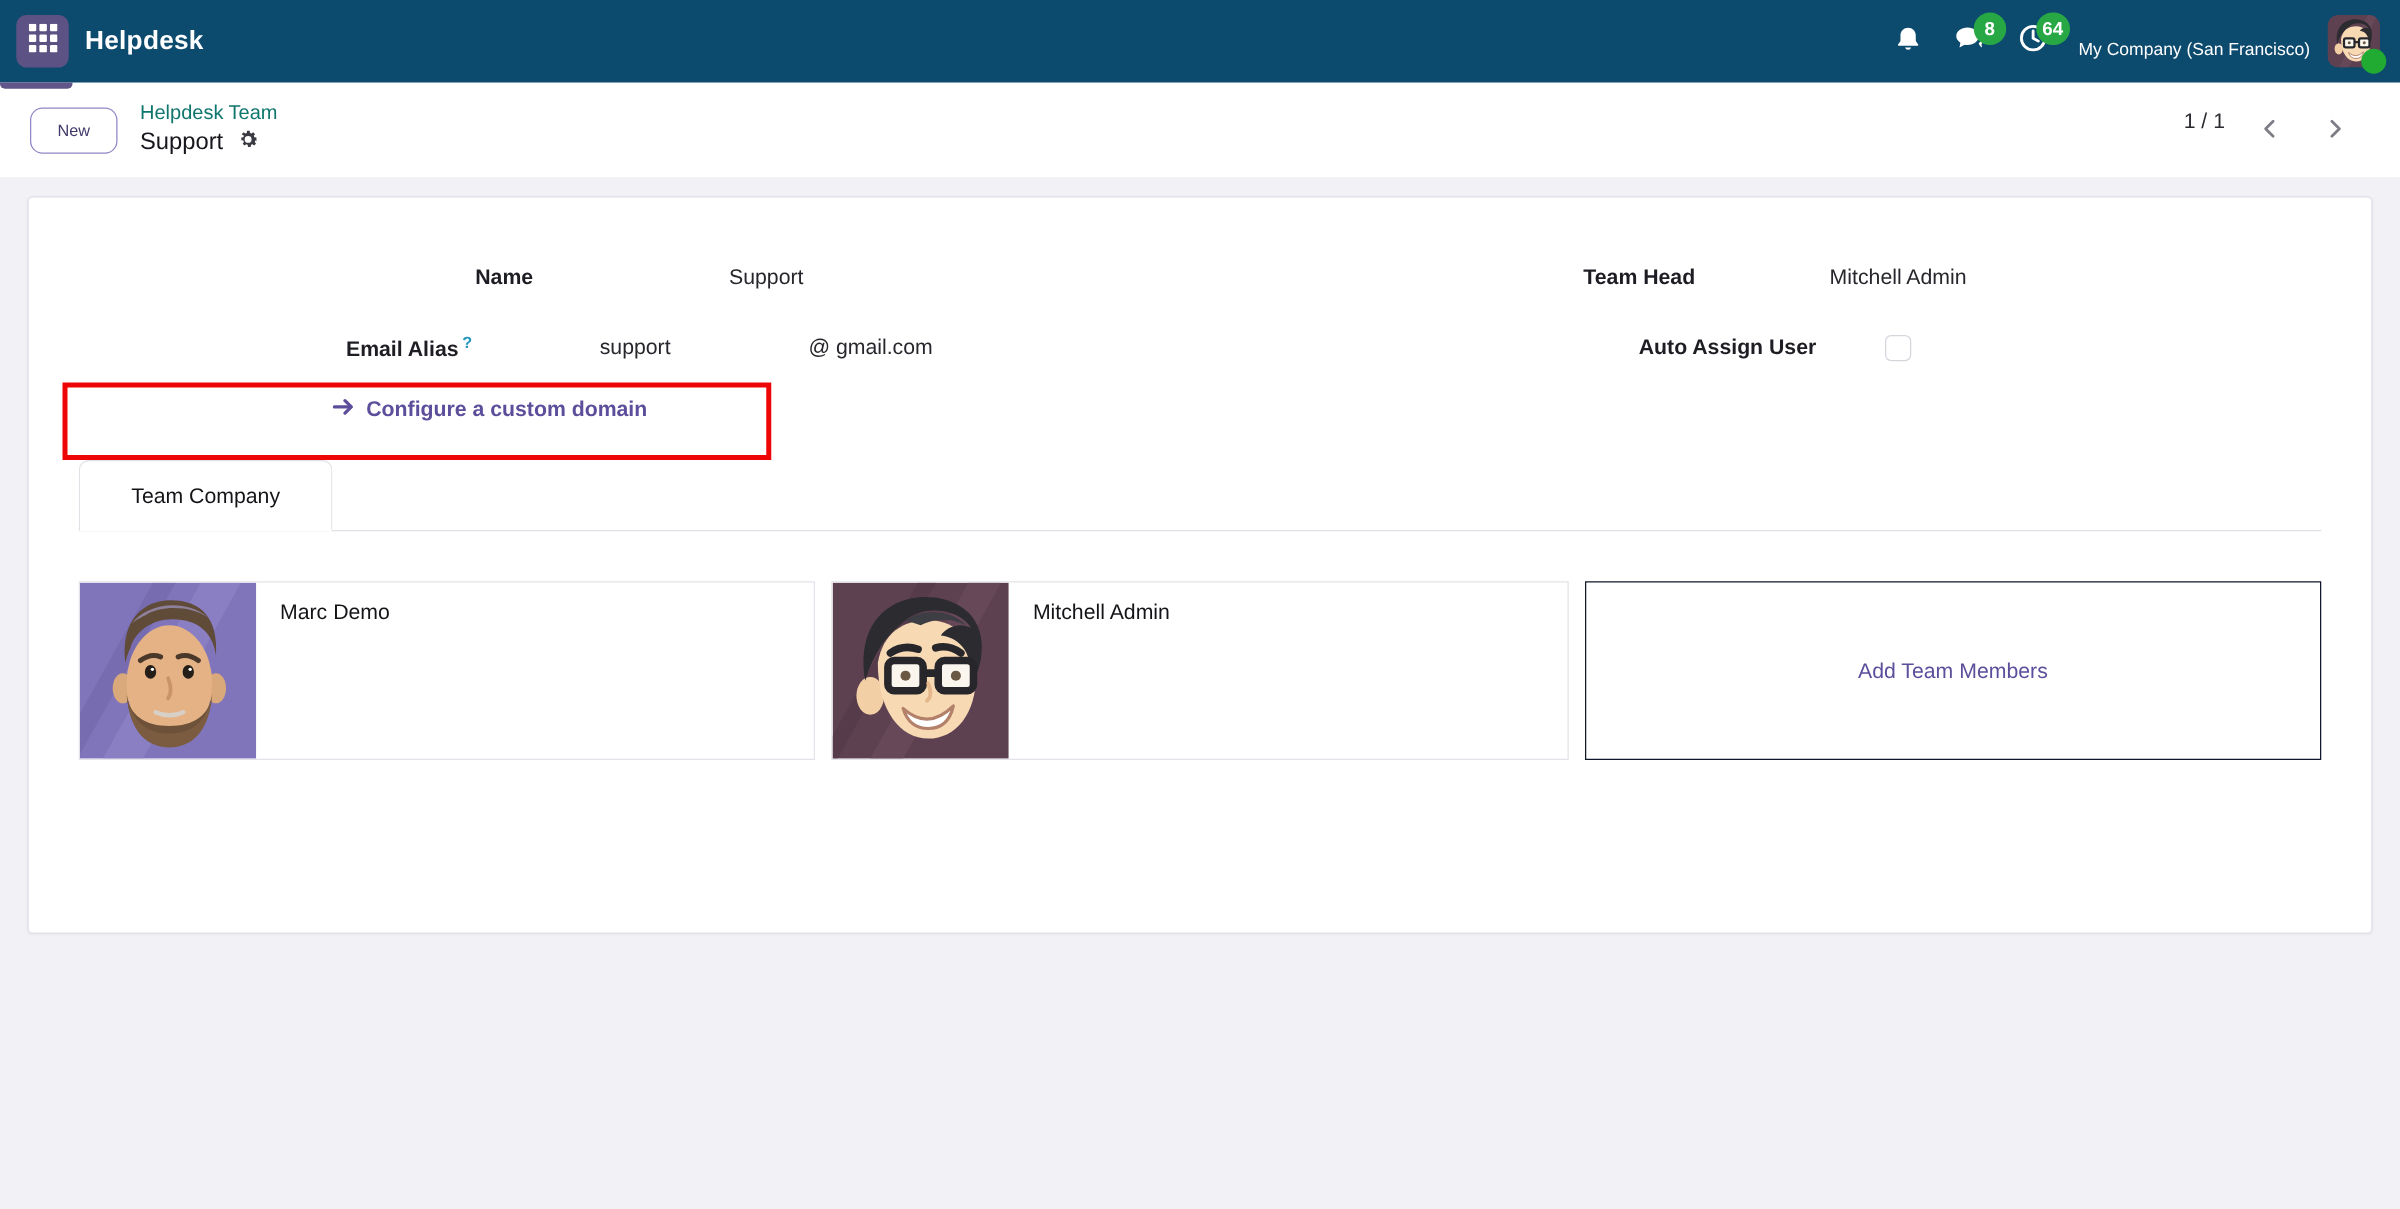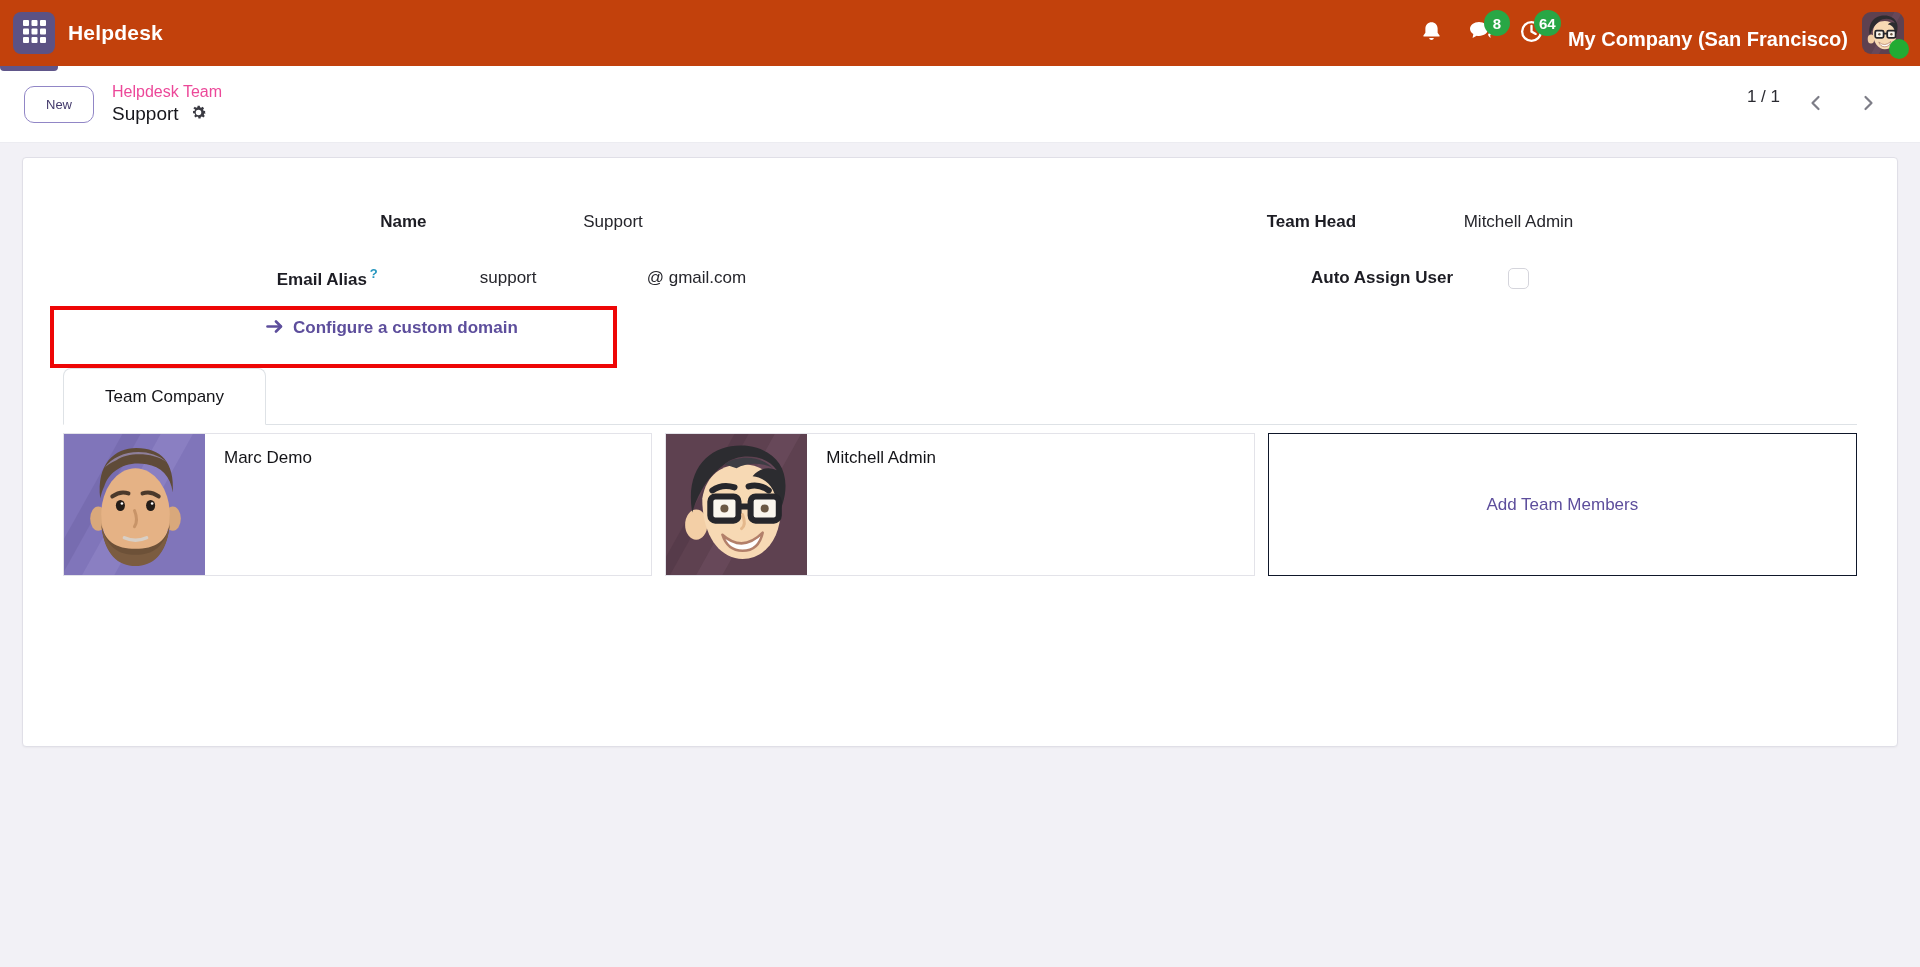--- a/index.html
+++ b/index.html
@@ -1,49 +1,49 @@
 <!DOCTYPE html>
 <html><head>
 <meta charset="utf-8">
 <style>
   * { margin:0; padding:0; box-sizing:border-box; }
   html,body { width:1920px; height:967px; overflow:hidden;
     font-family:"Liberation Sans", sans-serif; background:#f2f1f6; }
 
   
-  .navbar { position:relative; height:66px; background:#c2410c; display:flex;
+  .navbar { position:relative; height:66px; background:#0c4a6e; display:flex;
     align-items:center; padding:0 16px 0 13px; color:#fff; }
   .apps-btn { width:42px; height:42px; border-radius:8px; background:#5c5284;
     display:flex; align-items:center; justify-content:center; cursor:pointer; flex:0 0 auto; }
   .apps-underline { position:absolute; left:0; top:66px; width:58px; height:5px;
     background:#60568a; border-radius:0 0 4px 4px; }
   .brand { font-size:21px; font-weight:700; margin-left:13px; letter-spacing:.2px; cursor:pointer; }
   .nav-menu { display:flex; margin-left:18px; }
   .nav-item { font-size:17px; padding:10px 15px; border-radius:6px; cursor:pointer; white-space:nowrap; }
   .nav-spacer { flex:1; }
   .nav-iconbtn { position:relative; width:40px; height:40px; display:flex;
     align-items:center; justify-content:center; margin-left:10px; cursor:pointer; }
   .nav-badge { position:absolute; top:-3px; left:22px; min-width:26px; height:26px;
     padding:0 5px; background:#28a745; border-radius:14px; color:#fff; font-size:15px;
     font-weight:700; display:flex; align-items:center; justify-content:center; }
-  .company { font-size:20px; margin:12px 14px 0 16px; white-space:nowrap; cursor:pointer;font-weight:bold; }
+  .company { font-size:14px; margin:12px 14px 0 16px; white-space:nowrap; cursor:pointer; }
   .user-avatar { position:relative; width:42px; height:42px; border-radius:9px;
     overflow:visible; cursor:pointer; flex:0 0 auto; }
   .user-avatar svg.face { width:42px; height:42px; border-radius:9px; display:block; }
   .status-dot { position:absolute; right:-5px; bottom:-5px; width:20px; height:20px;
     border-radius:50%; background:#22ab33; }
 
   
   .control-panel { height:77px; background:#fff; display:flex; align-items:center;
     padding:0 36px 0 24px; border-bottom:1px solid #ececf1; }
   .new-btn { padding:10px 21px; font-size:13px; font-weight:500; color:#42396b;
     background:#fff; border:1px solid #9186c6; border-radius:10px; cursor:pointer;
     font-family:inherit; }
   .breadcrumbs { margin-left:18px; display:flex; flex-direction:column; gap:2px; }
-  .bc-parent { font-size:16px; font-weight:500; color:#ec4899; cursor:pointer; }
+  .bc-parent { font-size:16px; font-weight:500; color:#0f766e; cursor:pointer; }
   .bc-current-row { display:flex; align-items:center; gap:10px; }
   .bc-current { font-size:19px; color:#17171d; }
   .gear-btn { display:flex; align-items:center; cursor:pointer; }
   .cp-spacer { flex:1; }
   .pager { display:flex; align-items:flex-start; gap:20px; }
   .pager-value { font-size:17px; color:#2a2a31; }
   .pager-btn { background:none; border:none; cursor:pointer; padding:4px; display:flex; }
 
   
   .sheet { position:relative; margin:14px 22px 0; height:590px; background:#fff;
@@ -65,21 +65,21 @@
   .highlight-red { position:absolute; left:27px; top:148px; width:567px; height:62px;
     border:4px solid #ee0606; pointer-events:none; }
 
   
   .tabs { margin-top:26px; display:flex; border-bottom:1px solid #dee2e6; }
   .tab { height:57px; padding:0 41px; display:flex; align-items:center; font-size:17px;
     color:#141418; background:#fff; border:1px solid #dee2e6; border-bottom:1px solid #fff;
     border-radius:8px 8px 0 0; margin-bottom:-1px; cursor:pointer; }
 
   
-  .members-row { margin-top:8px; display:flex; gap:13px;text-align:right; }
+  .members-row { margin-top:40px; display:flex; gap:13px;text-align:right; }
   .member-card { flex:1; height:143px; background:#fff; border:1px solid #e3e3e9;
     display:flex; overflow:hidden; cursor:pointer; }
   .member-avatar { width:141px; height:141px; flex:0 0 141px; }
   .member-avatar svg { width:141px; height:141px; display:block; }
   .member-name { padding:14px 19px 0; font-size:17px; color:#141418; }
   .add-card { flex:1; height:143px; background:#fff; border:1px solid #0f172a;
     display:flex; align-items:center; justify-content:center; cursor:pointer; }
   .add-link { font-size:17px; font-weight:500; color:#5d4e9c; }
 </style>
 </head>

